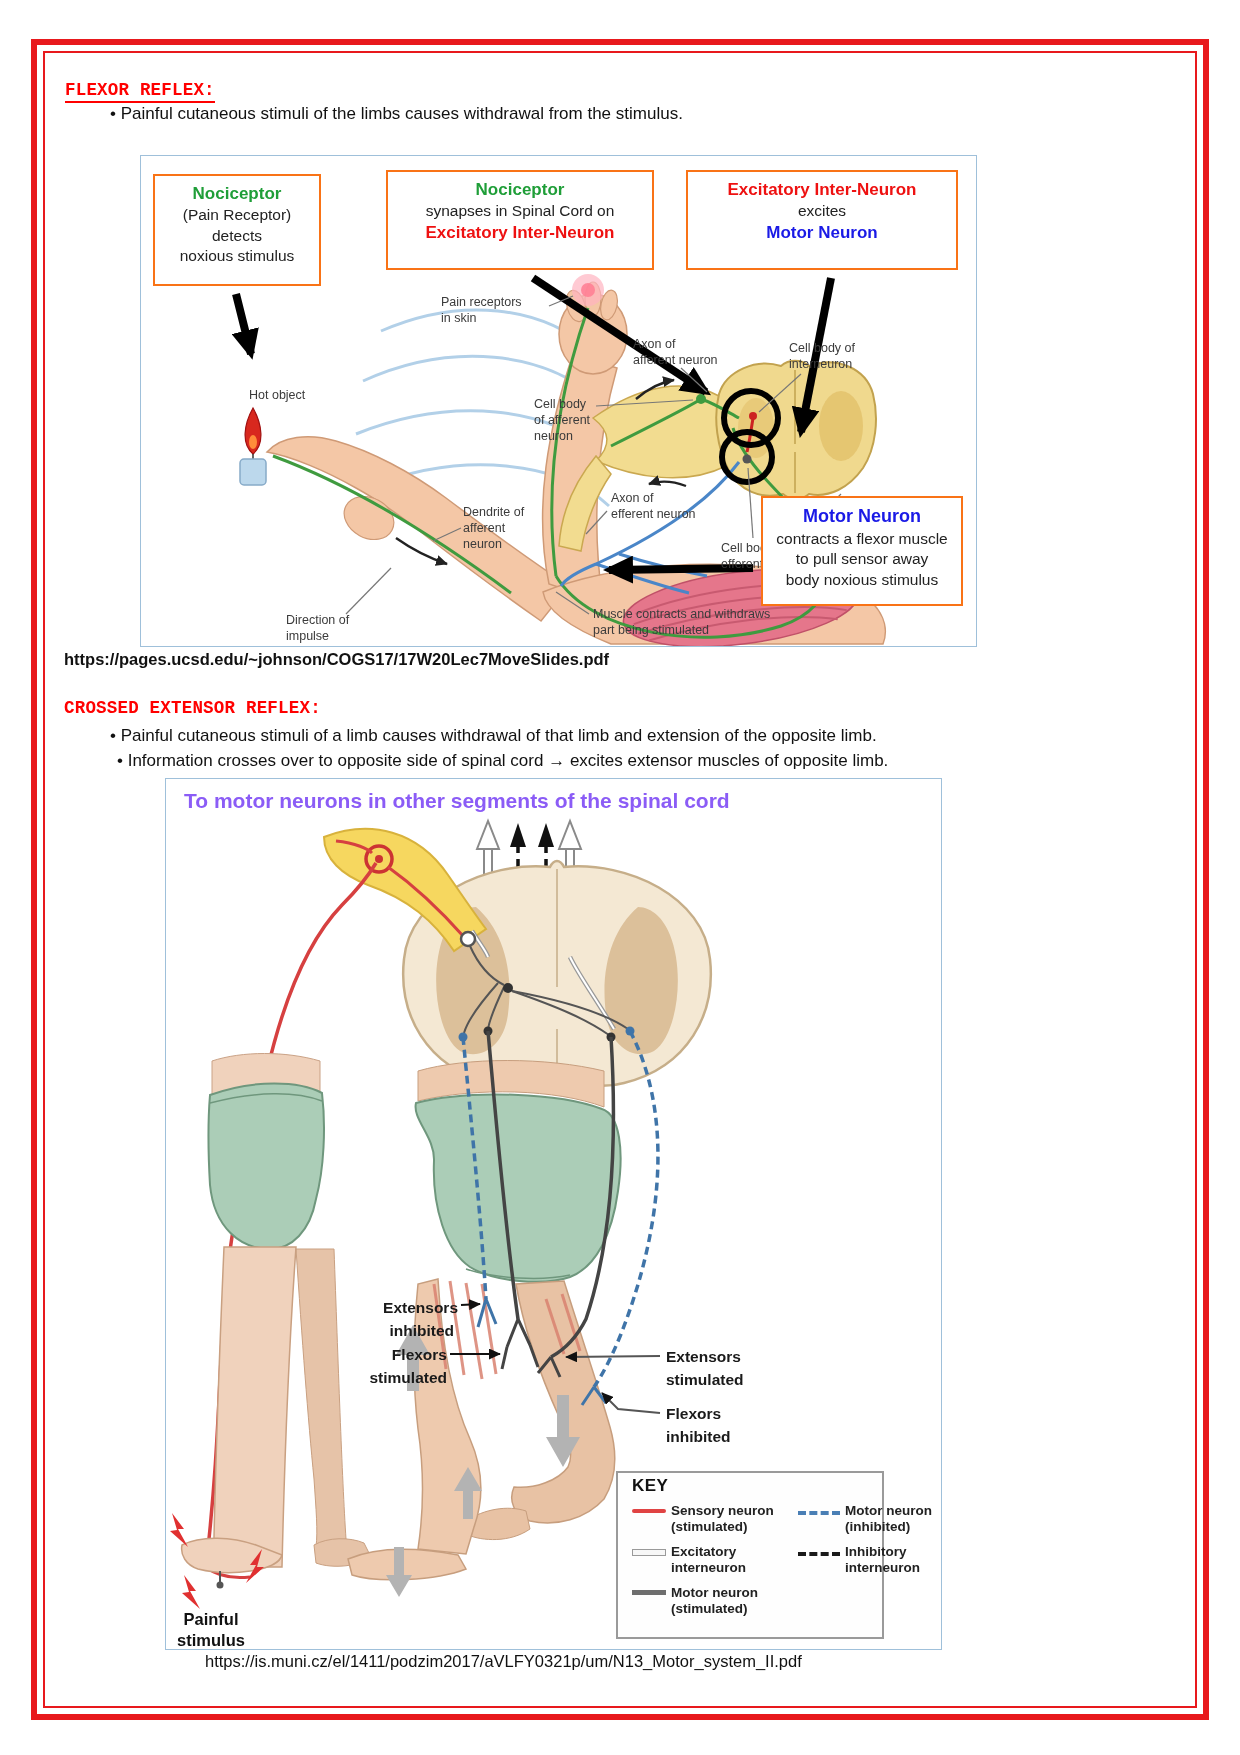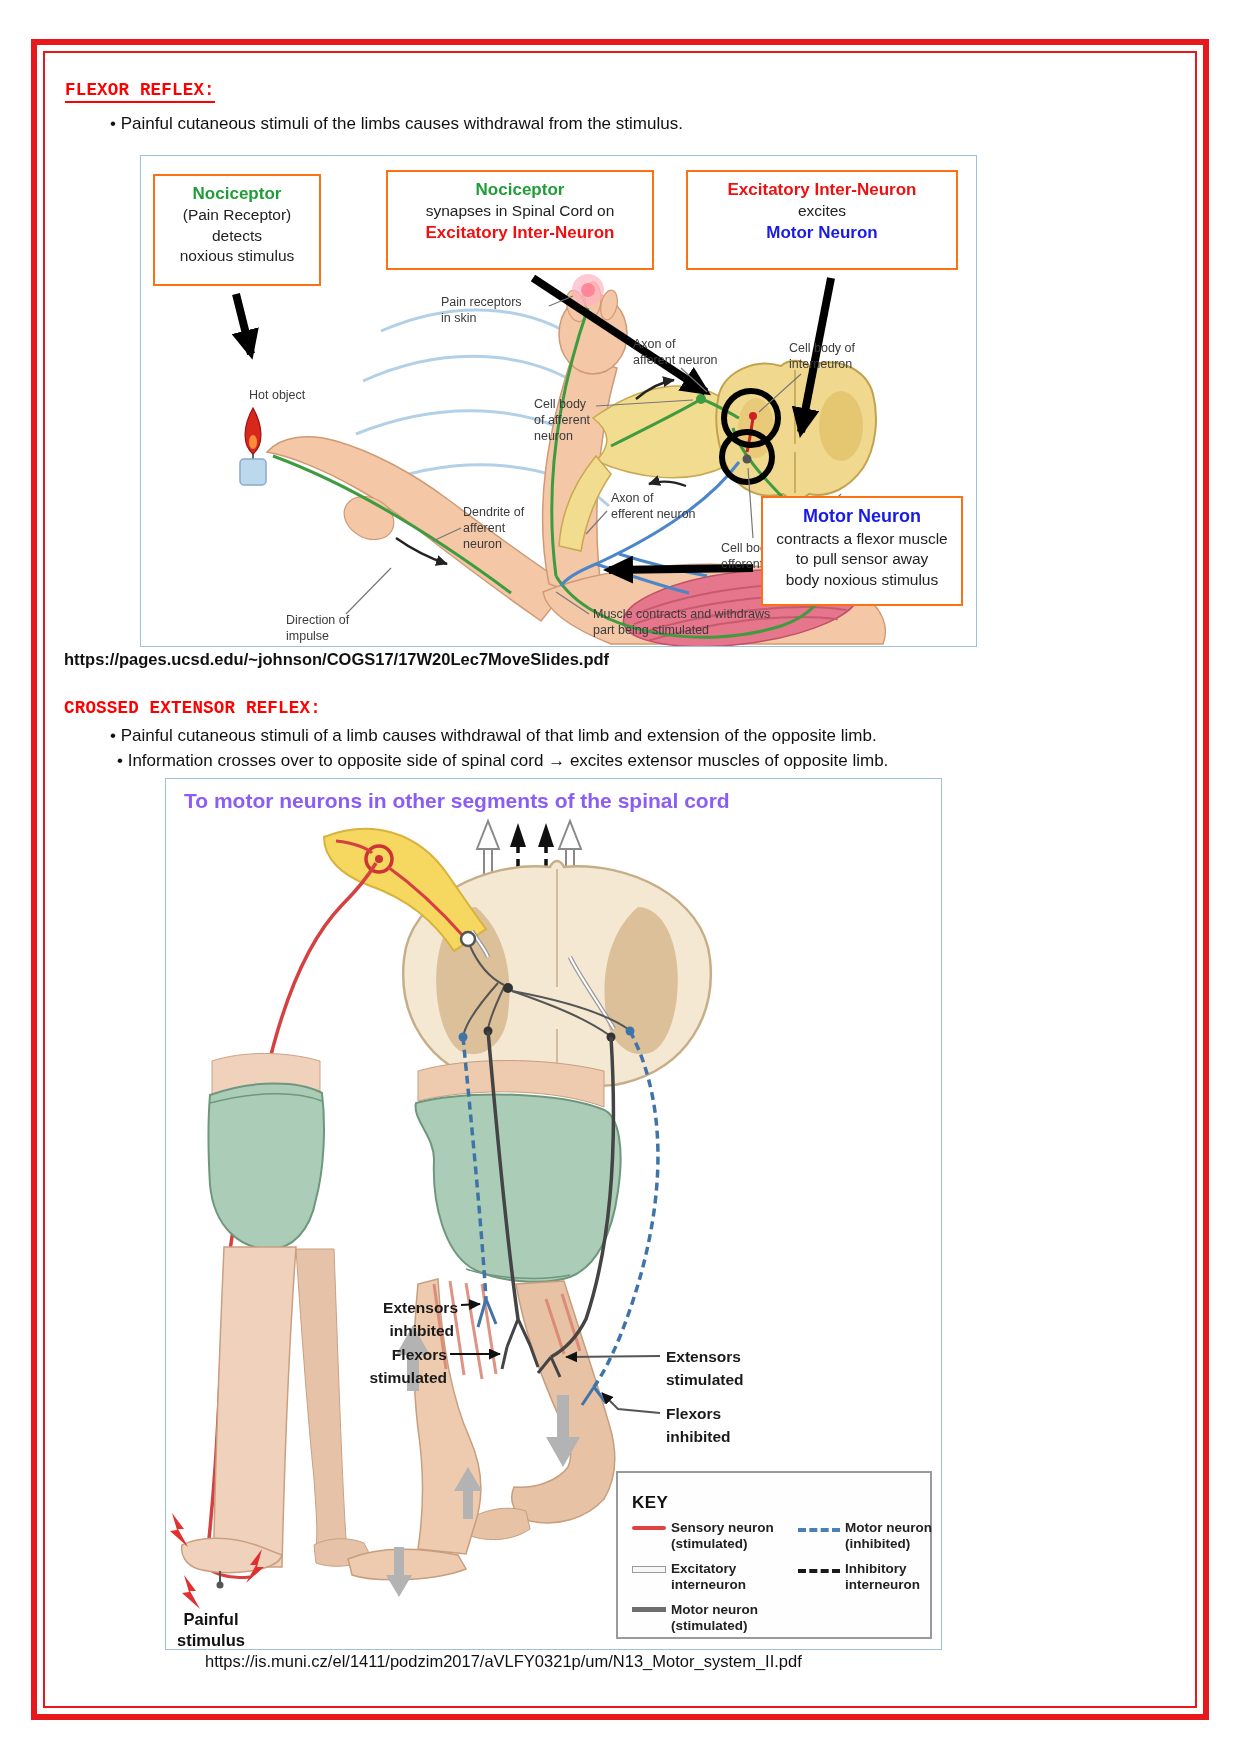--- a/index.html
+++ b/index.html
@@ -21,43 +21,43 @@
   .bx-title{font-size:17px;font-weight:bold;}
   .green{color:#1f9e38;}
   .redtxt{color:#ee1111;}
   .bluetxt{color:#1a1ae6;}
   svg{position:absolute;left:0;top:0;}
   svg text{font-family:"Liberation Sans",sans-serif;}
   .d1lab{font-size:12.5px;fill:#3b3b3b;}
   .d2lab{font-size:15.5px;font-weight:bold;fill:#1a1a1a;}
   .d2big{font-size:16.5px;font-weight:bold;fill:#111;}
   .d2title{position:absolute;left:18px;top:10px;font-size:21px;font-weight:bold;color:#8b5cf6;}
-  .key-box{position:absolute;left:450px;top:692px;width:316px;height:168px;
+  .key-box{position:absolute;left:450px;top:692px;width:268px;height:168px;
         border:2px solid #9a9a9a;background:#fefefe;box-sizing:border-box;
-        padding:20px 0 0 14px;}
+        padding:3px 0 0 14px;}
   .key-title{font-size:17px;font-weight:bold;color:#111;letter-spacing:.5px;}
   .key-grid{display:grid;grid-template-columns:34px 122px 42px 104px;
         column-gap:5px;row-gap:9px;margin-top:7px;}
   .key-label{font-size:13.5px;font-weight:bold;color:#222;line-height:1.18;}
   .sw{align-self:start;}
   .sw-red{height:4px;background:#e04343;border-radius:2px;margin-top:6px;}
   .sw-exc{height:5px;background:#f7f7f7;border:1px solid #9a9a9a;margin-top:5px;}
   .sw-motor{height:5px;background:#6e6e6e;margin-top:5px;}
   .sw-blue{border-top:4px dashed #4a7fb5;margin-top:8px;}
   .sw-inh{border-top:4px dashed #1a1a1a;margin-top:8px;}
 </style>
 </head>
 <body>
 
 <div class="page">
   <div class="frame-outer"></div>
   <div class="frame-inner"></div>
 
   <div class="abs h-red h-underline" style="left:65px;top:80px;">FLEXOR REFLEX:</div>
-  <div class="abs bullet" style="left:110px;top:104px;margin-top:10px;">• Painful cutaneous stimuli of the limbs causes withdrawal from the stimulus.</div>
+  <div class="abs bullet" style="left:110px;top:104px;">• Painful cutaneous stimuli of the limbs causes withdrawal from the stimulus.</div>
 
   <div class="abs diagram" style="left:140px;top:155px;width:835px;height:490px;">
     <svg width="835" height="490" viewBox="0 0 835 490">
       <defs>
         <marker id="m-big" markerUnits="userSpaceOnUse" markerWidth="34" markerHeight="28" refX="24" refY="14" orient="auto">
           <path d="M0,0 L30,14 L0,28 Z" fill="#000"></path>
         </marker>
         <marker id="m-sm" markerUnits="userSpaceOnUse" markerWidth="13" markerHeight="11" refX="11" refY="5.5" orient="auto">
           <path d="M0,0 L12,5.5 L0,11 Z" fill="#222"></path>
         </marker>

